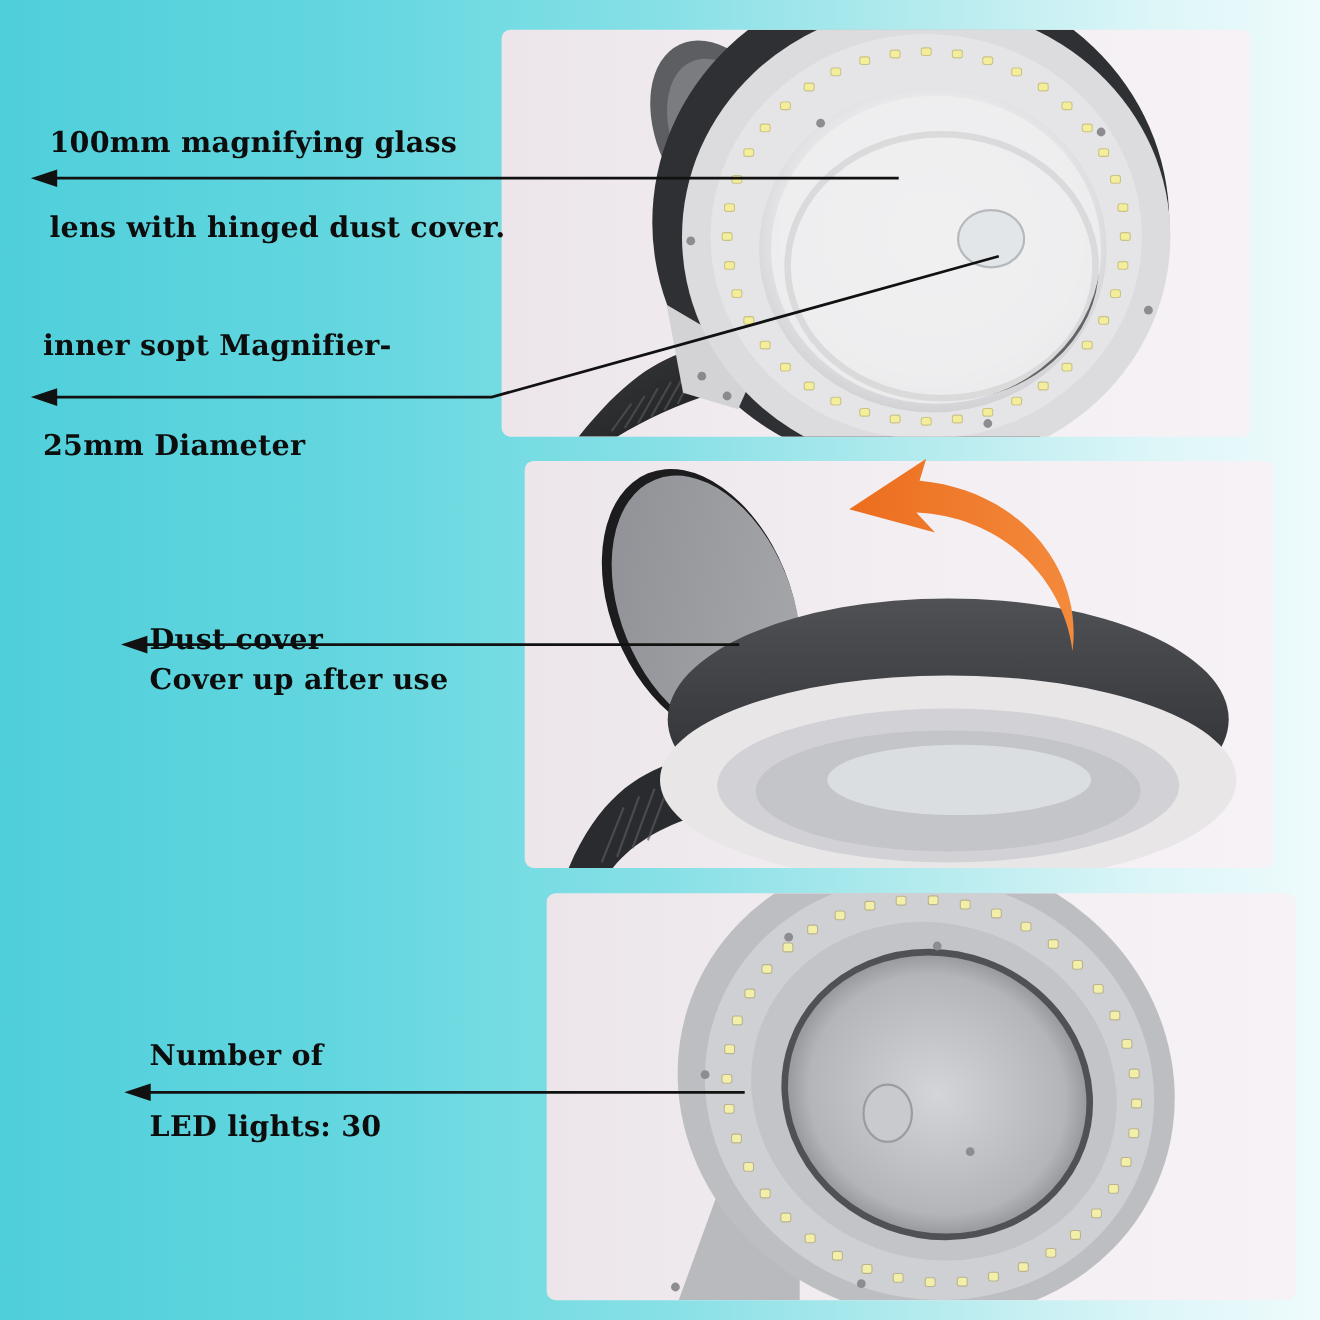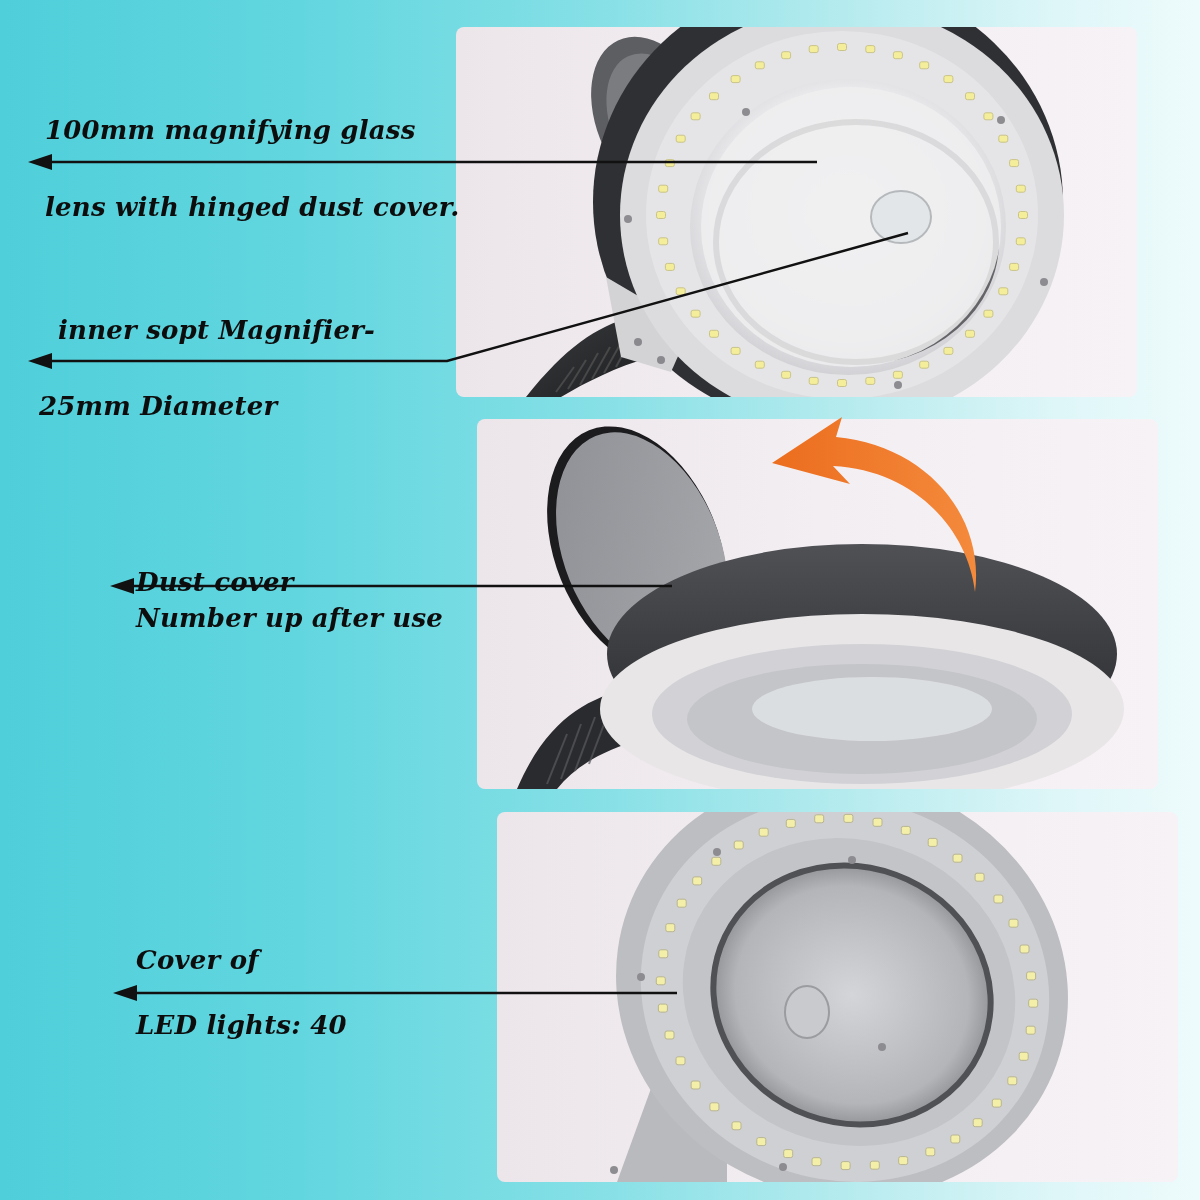--- a/index.html
+++ b/index.html
@@ -7,21 +7,21 @@
     width: 1200px; height: 1200px; overflow: hidden; position: relative;
     background: linear-gradient(90deg, #4fcfda 0%, #62d6df 25%, #86e0e6 50%, #b9ecef 72%, #def6f8 88%, #eefbfc 100%);
     font-family: "DejaVu Serif", "Liberation Serif", serif;
   }
   .panel {
     position: absolute; border-radius: 8px; overflow: hidden;
     background: linear-gradient(90deg, #ece6ea 0%, #f3eef2 50%, #f7f2f6 100%);
   }
   .panel svg { position: absolute; left: 0; top: 0; }
   .label {
-    position: absolute; color: #0d0d0d; font-style: italic; font-weight: bold;
+    position: absolute; color: #0d0d0d; font-weight: bold;
     font-size: 26px; white-space: nowrap; letter-spacing: 0.2px;
   }
   .overlay { position: absolute; left: 0; top: 0; pointer-events: none; }
 </style>
 </head>
 <body>
 
 <div class="panel" style="left:456px; top:27px; width:681px; height:370px;">
   <svg width="681" height="370" viewBox="0 0 681 370">
     <defs>
@@ -253,20 +253,20 @@
 
   <g>
     <line x1="127" y1="993" x2="677" y2="993" stroke="#111" stroke-width="2.5"></line>
     <polygon points="113,993 137,985 137,1001" fill="#111"></polygon>
   </g>
 </svg>
 
 <div class="label" style="left:45px; top:115px;">100mm magnifying glass</div>
 <div class="label" style="left:45px; top:192px;">lens with hinged dust cover.</div>
 
-<div class="label" style="left:39px; top:315px;margin-left:19px;">inner sopt Magnifier-</div>
+<div class="label" style="left:39px; top:300px;">inner sopt Magnifier-</div>
 <div class="label" style="left:39px; top:377px;margin-top:14px;">25mm Diameter</div>
 
 <div class="label" style="left:136px; top:538px;margin-top:29px;">Dust cover</div>
-<div class="label" style="left:136px; top:603px;">Number up after use</div>
-
-<div class="label" style="left:136px; top:945px;">Cover of</div>
-<div class="label" style="left:136px; top:1010px;">LED lights: 40</div>
+<div class="label" style="left:136px; top:603px;">Cover up after use</div>
+
+<div class="label" style="left:136px; top:945px;">Number of</div>
+<div class="label" style="left:136px; top:1010px;">LED lights: 30</div>
 
 </body></html>

